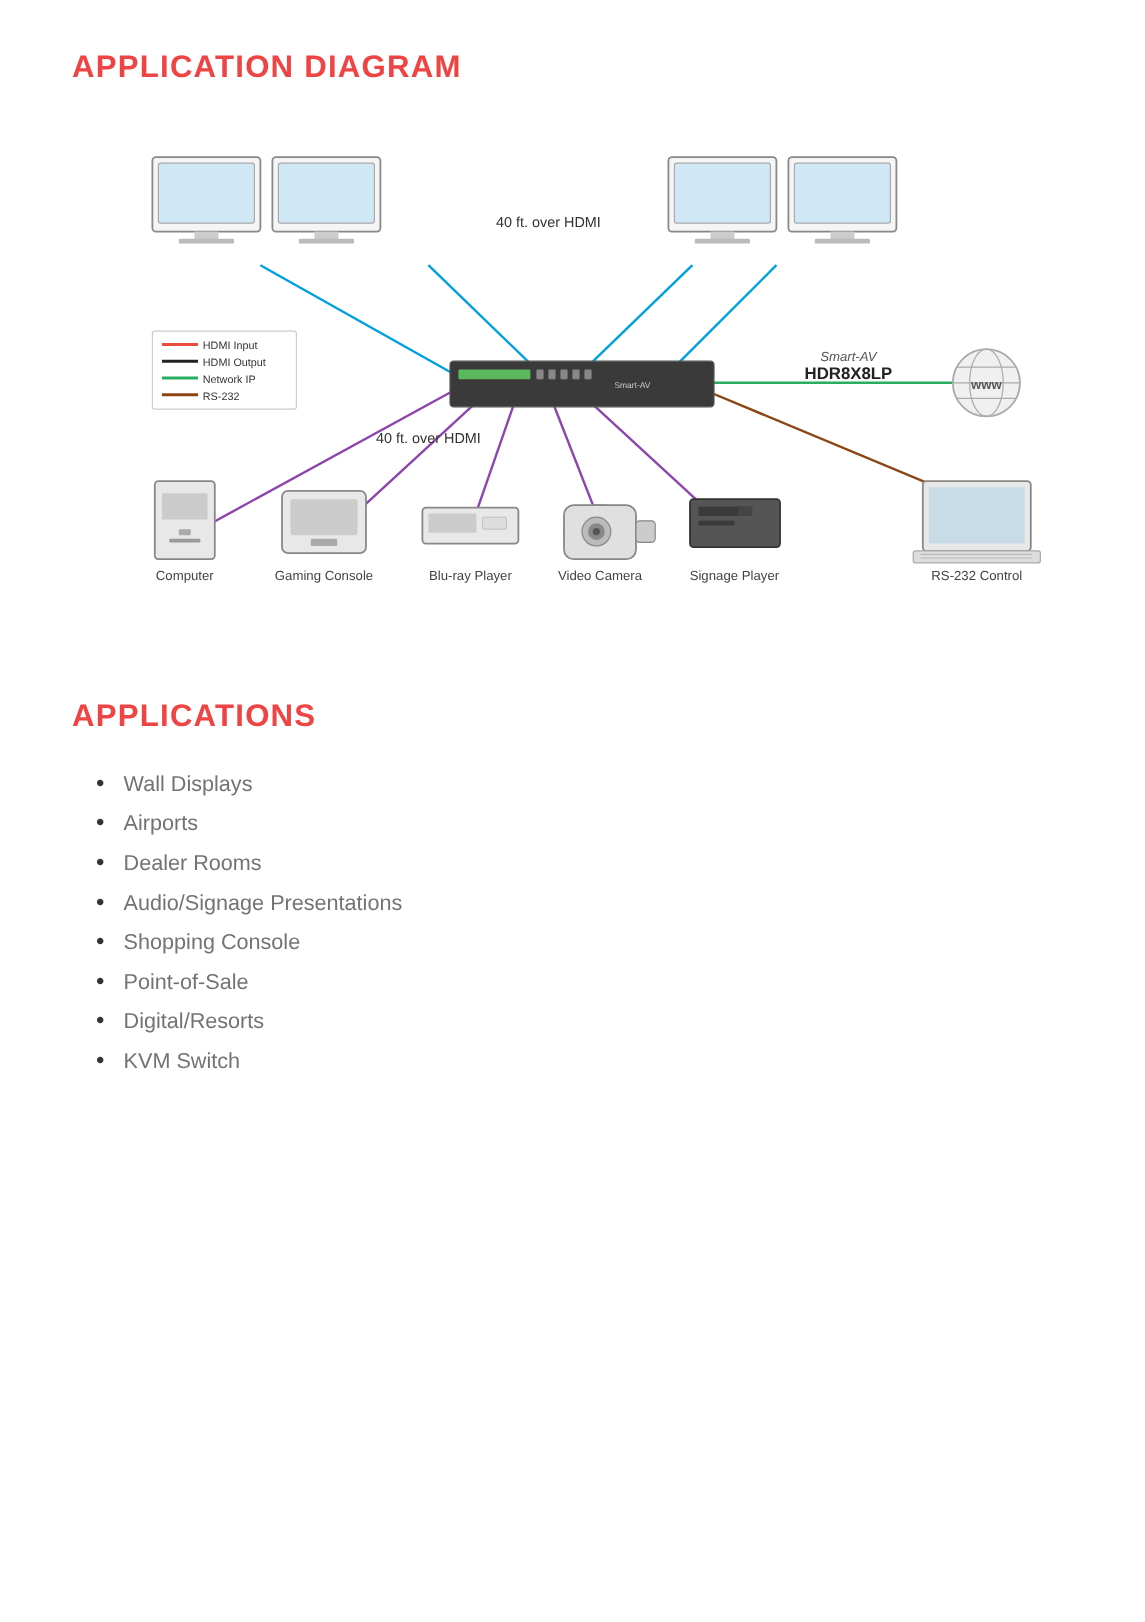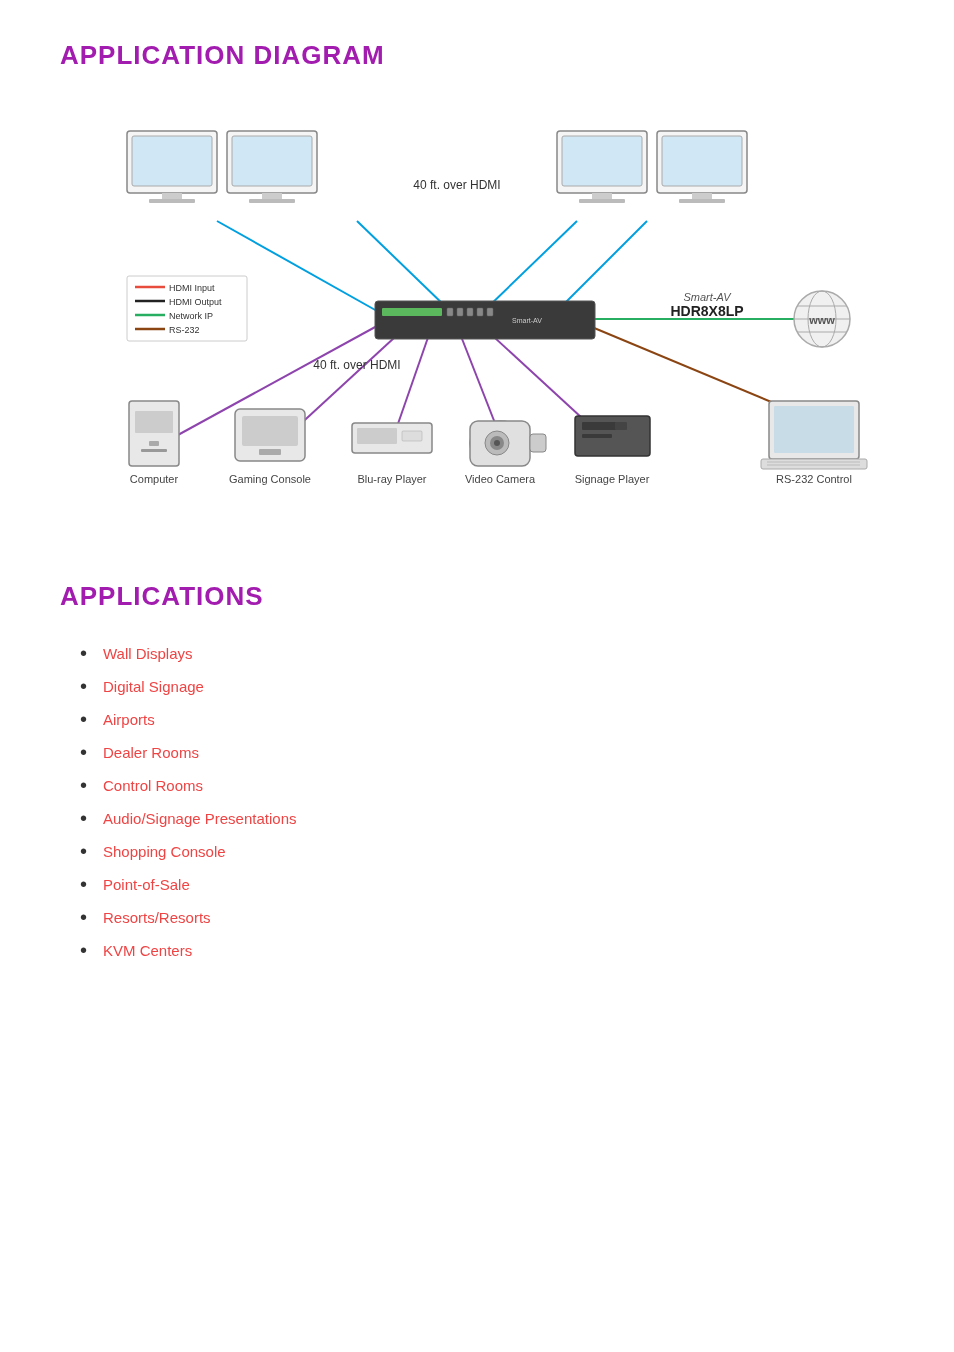--- a/index.html
+++ b/index.html
@@ -8,21 +8,21 @@
       font-family: Arial, Helvetica, sans-serif;
       width: 954px;
       min-height: 1352px;
       padding: 40px 60px;
       color: #222;
     }
 
     .section-title {
       font-size: 26px;
       font-weight: 900;
-      color: #a21caf;
+      color: #ef4444;
       letter-spacing: 1px;
       text-transform: uppercase;
       margin-bottom: 30px;
     }
 
     
     .diagram-section {
       margin-bottom: 50px;
     }
 
@@ -46,23 +46,23 @@
 
     .applications-list {
       list-style: none;
       margin-top: 20px;
       padding-left: 20px;
     }
 
     .applications-list li {
       display: flex;
       align-items: center;
-      font-size: 15px;
+      font-size: 18px;
       margin-bottom: 10px;
-      color: #ef4444;
+      color: #737373;
     }
 
     .applications-list li::before {
       content: "•";
       font-size: 20px;
       color: #333;
       margin-right: 16px;
       flex-shrink: 0;
     }
   </style>
@@ -189,23 +189,21 @@
 
     </svg>
   </div>
 </div>
 
 <div class="applications-section">
   <h2 class="section-title">APPLICATIONS</h2>
 
   <ul class="applications-list">
   <li>Wall Displays</li>
-      <li>Digital Signage</li>
       <li>Airports</li>
       <li>Dealer Rooms</li>
-      <li>Control Rooms</li>
       <li>Audio/Signage Presentations</li>
       <li>Shopping Console</li>
       <li>Point-of-Sale</li>
-      <li>Resorts/Resorts</li>
-      <li>KVM Centers</li>
+      <li>Digital/Resorts</li>
+      <li>KVM Switch</li>
     </ul>
 </div>
 
 </body></html>

